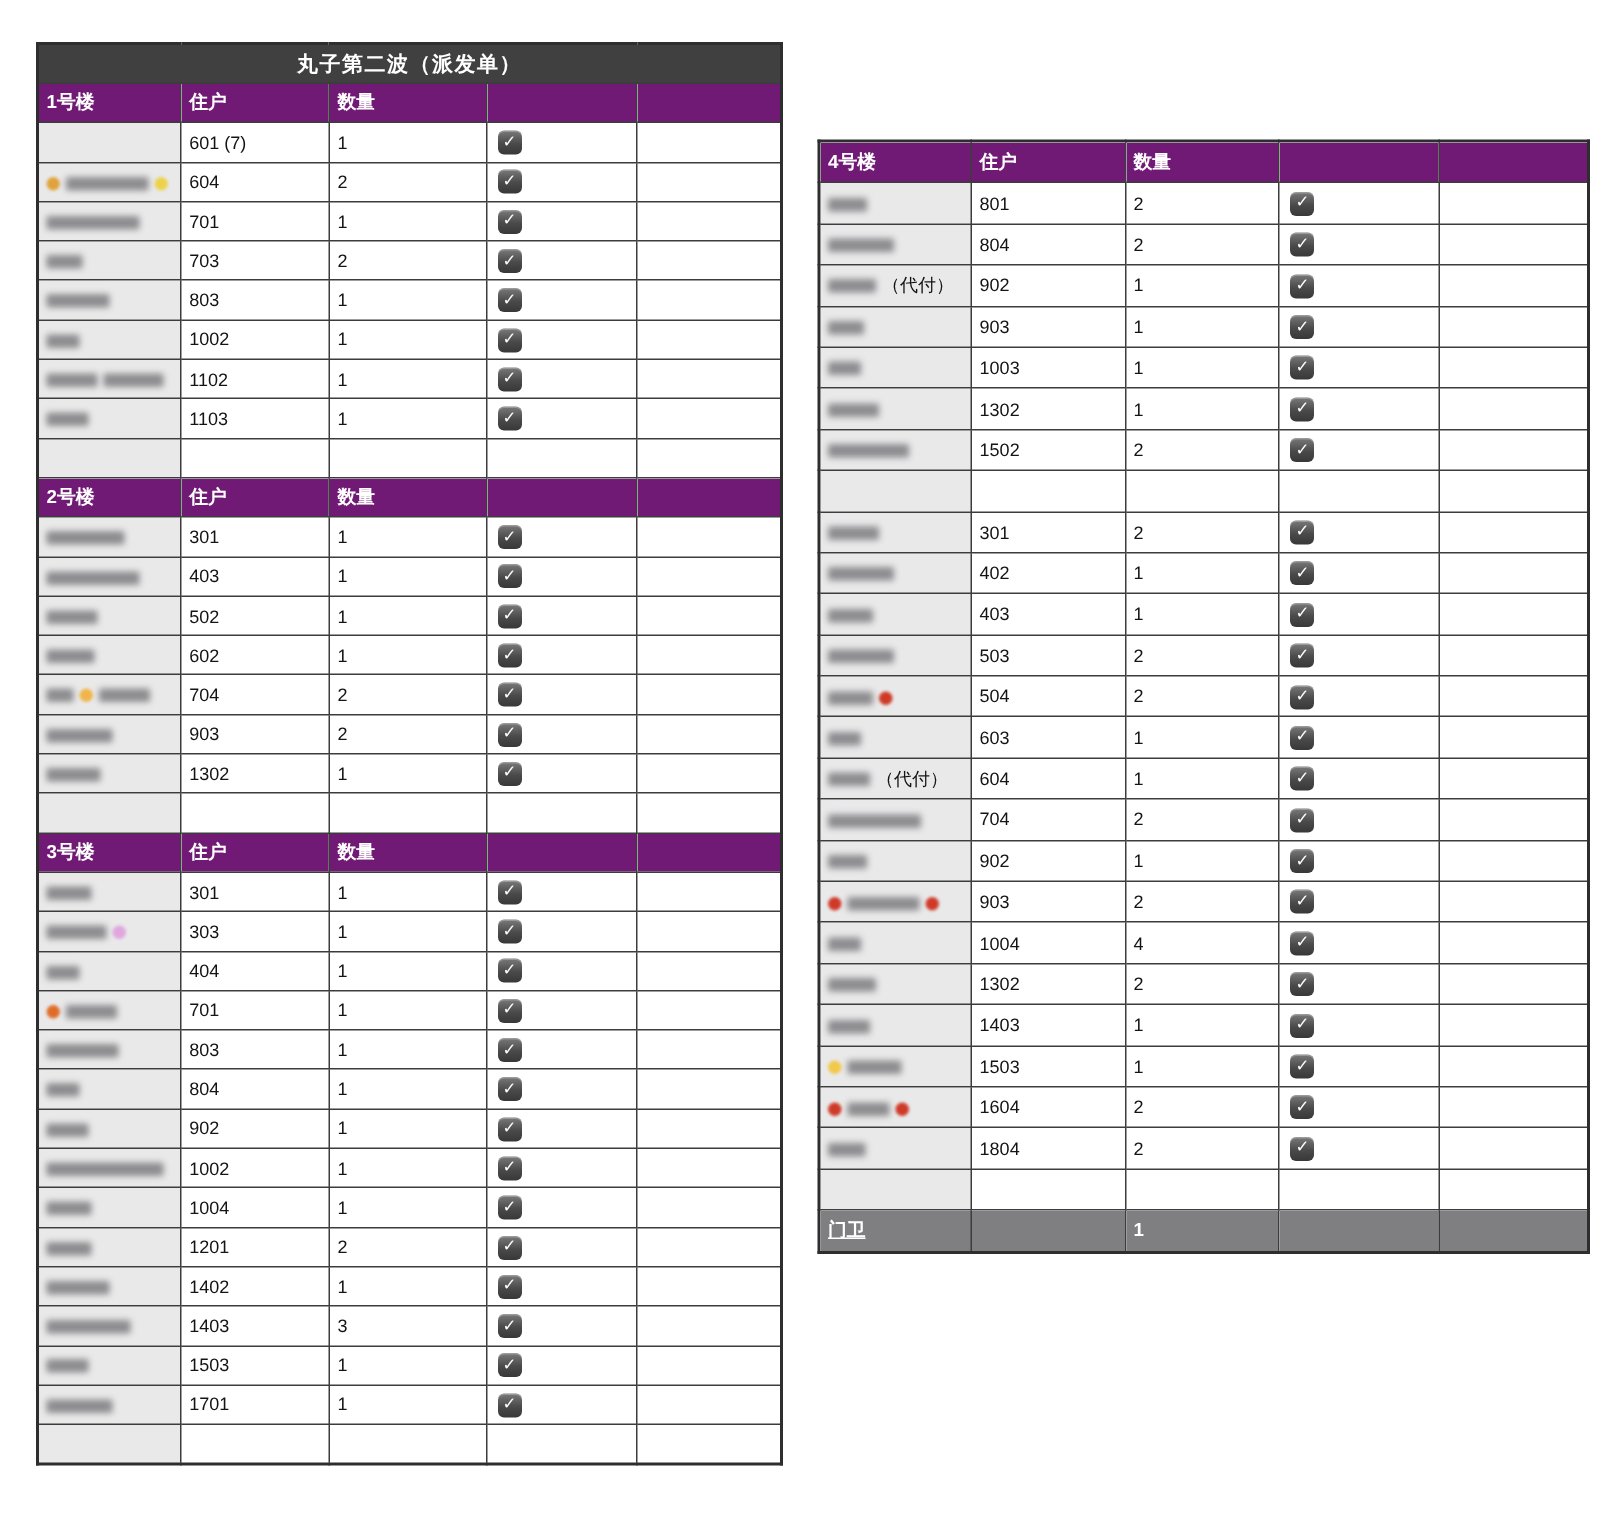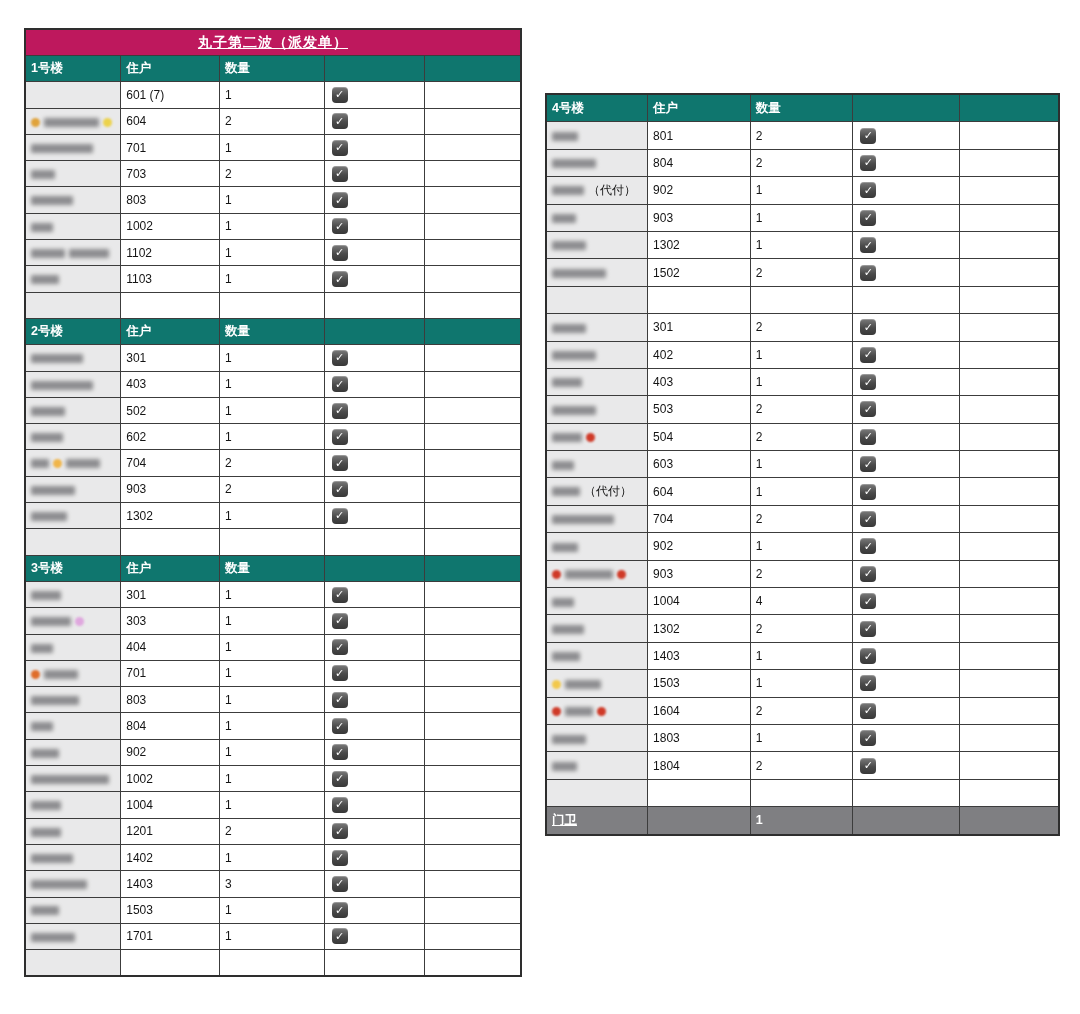--- a/index.html
+++ b/index.html
@@ -14,25 +14,25 @@
   }
   .grid td {
     border:1px solid #3c3c3c; padding:0 5px; font-size:12px; color:#141414;
     overflow:hidden; white-space:nowrap; vertical-align:middle;
   }
   table.left  { left:24px;  top:28px; width:498px; }
   table.right { left:545px; top:93px; width:515px; }
   table.left  td { height:25.3px; }
   table.right td { height:26.4px; }
   tr.title-row td {
-    background:#be185d; color:#ffffff; font-weight:bold; text-align:center;
-    font-size:14px; height:25px; letter-spacing:1px;text-decoration:underline;
+    background:#404040; color:#ffffff; font-weight:bold; text-align:center;
+    font-size:14px; height:25px; letter-spacing:1px;
   }
   tr.section-header td {
-    background:#0f766e; color:#ffffff; font-weight:bold; font-size:12.5px;
+    background:#701a75; color:#ffffff; font-weight:bold; font-size:12.5px;
   }
   tr.footer-row td {
     background:#7f7f82; color:#ffffff; font-weight:bold; font-size:12.5px;
   }
   .footer-label { text-decoration:underline; }
   td.name-cell { background:#e9e9ea; }
   .blur-chip {
     display:inline-block; height:9px; background:#7d7d80; border-radius:1px;
     filter:blur(2px); vertical-align:middle; margin-right:4px; opacity:.85;
   }
@@ -351,20 +351,27 @@
         <td></td>
       </tr>
       <tr>
         <td class="name-cell"><span class="blur-chip" style="width: 24px;"></span></td>
         <td>903</td>
         <td>1</td>
         <td><span class="checkbox">✓</span></td>
         <td></td>
       </tr>
       <tr>
+        <td class="name-cell"><span class="blur-chip" style="width: 22px;"></span></td>
+        <td>1003</td>
+        <td>1</td>
+        <td><span class="checkbox">✓</span></td>
+        <td></td>
+      </tr>
+      <tr>
         <td class="name-cell"><span class="blur-chip" style="width: 34px;"></span></td>
         <td>1302</td>
         <td>1</td>
         <td><span class="checkbox">✓</span></td>
         <td></td>
       </tr>
       <tr>
         <td class="name-cell"><span class="blur-chip" style="width: 54px;"></span></td>
         <td>1502</td>
         <td>2</td>
@@ -473,27 +480,20 @@
         <td class="name-cell"><span class="emoji-dot" style="background: rgb(242, 200, 75);"></span><span class="blur-chip" style="width: 36px;"></span></td>
         <td>1503</td>
         <td>1</td>
         <td><span class="checkbox">✓</span></td>
         <td></td>
       </tr>
       <tr>
         <td class="name-cell"><span class="emoji-dot" style="background: rgb(207, 58, 40);"></span><span class="blur-chip" style="width: 28px;"></span><span class="emoji-dot" style="background: rgb(207, 58, 40);"></span></td>
         <td>1604</td>
         <td>2</td>
-        <td><span class="checkbox">✓</span></td>
-        <td></td>
-      </tr>
-      <tr>
-        <td class="name-cell"><span class="blur-chip" style="width: 34px;"></span></td>
-        <td>1803</td>
-        <td>1</td>
         <td><span class="checkbox">✓</span></td>
         <td></td>
       </tr>
       <tr>
         <td class="name-cell"><span class="blur-chip" style="width: 25px;"></span></td>
         <td>1804</td>
         <td>2</td>
         <td><span class="checkbox">✓</span></td>
         <td></td>
       </tr>

